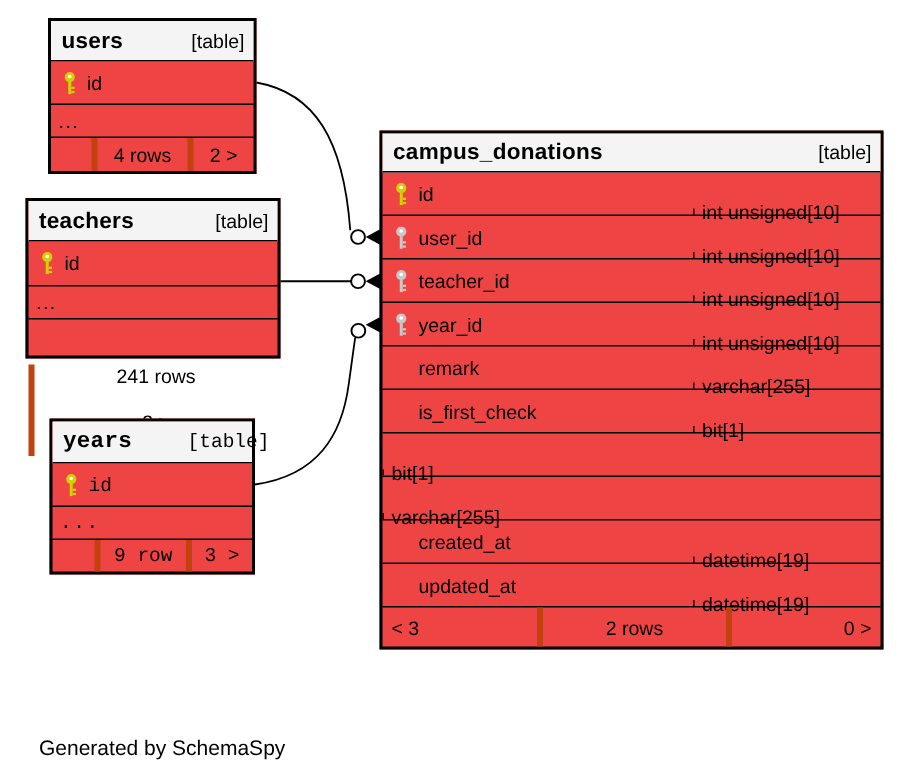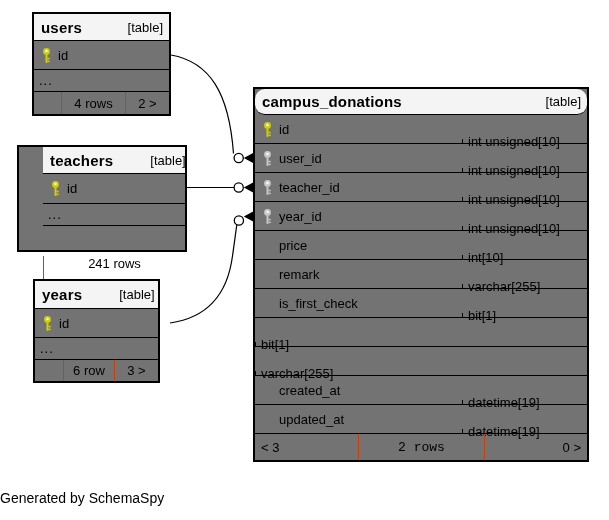--- a/index.html
+++ b/index.html
@@ -15,21 +15,21 @@
   .overlay {
     position: absolute;
     left: 0; top: 0;
     z-index: 3;
     pointer-events: none;
   }
   .tbl {
     position: absolute;
     z-index: 2;
     box-sizing: border-box;
-    background: #737373;
+    background: #ef4444;
     border: 2px solid #000000;
     display: flex;
     flex-direction: column;
   }
   .tbl-hdr {
     display: flex;
     justify-content: space-between;
     align-items: center;
     background: var(--header_bg, #f4f4f4);
     border-bottom: 1px solid #000000;
@@ -79,64 +79,64 @@
     letter-spacing: 1px;
     flex: 0 0 auto;
   }
   .ftr {
     display: flex;
     align-items: stretch;
     font-size: 13px;
     flex: 0 0 auto;
   }
   .fc { display: flex; align-items: center; justify-content: center; box-sizing: border-box; }
-  .fc + .fc { border-left: 1px solid #c2410c; }
+  .fc + .fc { border-left: 4px solid #c2410c; }
 
   
   .t-users    { left: 32px;  top: 12px;  width: 139px; }
   .t-users .tbl-hdr { height: 26px; }
   .t-users .col-row { height: 28px; }
   .t-users .ell-row { height: 21px; }
   .t-users .ftr     { height: 22px; }
   .t-users .fc1 { flex: 0 0 27px; }
   .t-users .fc2 { flex: 1 1 auto; }
   .t-users .fc3 { flex: 0 0 44px; }
 
   
-  .t-teachers { left: 17px;  top: 145px; width: 170px; padding-left: 24px; }
+  .t-teachers { left: 17px;  top: 132px; width: 170px; }
   .t-teachers .tbl-hdr { height: 26px; }
   .t-teachers .col-row { height: 29px; }
   .t-teachers .ell-row { height: 21px; }
   .t-teachers .ftr     { height: 24px; flex-direction: column; }
   .t-teachers .fc1 { flex: 0 0 30px; }
   .t-teachers .fc2 { flex: 1 1 auto; }
   .t-teachers .fc3 { flex: 0 0 46px; }
 
   
-  .t-years    { left: 33px;  top: 279px; width: 127px; }
+  .t-years    { left: 33px;  top: 279px; width: 137px; font-family: Liberation Mono, monospace; }
   .t-years .tbl-hdr { height: 27px; }
   .t-years .col-row { height: 28px; }
   .t-years .ell-row { height: 21px; }
   .t-years .ftr     { height: 21px; }
   .t-years .fc1 { flex: 0 0 28px; }
   .t-years .fc2 { flex: 1 1 auto; }
   .t-years .fc3 { flex: 0 0 44px; }
 
   
   .t-campus   { left: 253px; top: 87px;  width: 336px; }
-  .t-campus .tbl-hdr { height: 25px; border-radius: 10px; }
+  .t-campus .tbl-hdr { height: 25px; }
   .t-campus .col-row { height: 28px; }
   .t-campus .ftr     { height: 26px; }
   .t-campus .fc1 { flex: 0 0 103px; justify-content: flex-start; padding-left: 6px; }
-  .t-campus .fc2 { flex: 0 0 126px; font-family: Liberation Mono, monospace; }
+  .t-campus .fc2 { flex: 0 0 126px; }
   .t-campus .fc3 { flex: 1 1 auto; justify-content: flex-end; padding-right: 6px; }
 
   .generator {
     position: absolute;
-    left: 0;
+    left: 26px;
     top: 490px;
     font-size: 14px;
     z-index: 2;
   }
 </style>
 </head>
 <body>
 
 <div class="diagram">
 
@@ -227,21 +227,21 @@
               <rect x="5.5" y="9.8" width="2.2" height="1.5" fill="currentColor"></rect>
               <rect x="5.5" y="12.6" width="2.2" height="1.5" fill="currentColor"></rect>
             </svg>
         </span>
         <span>id</span>
       </span>
     </div>
     <div class="ell-row">...</div>
     <div class="ftr">
       <span class="fc fc1"></span>
-      <span class="fc fc2">6 row</span>
+      <span class="fc fc2">9 row</span>
       <span class="fc fc3">3 &gt;</span>
     </div>
   </div>
 
   <div class="tbl t-campus">
     <div class="tbl-hdr">
       <span class="tbl-name">campus_donations</span>
       <span class="tbl-tag">[table]</span>
     </div>
 
@@ -302,27 +302,20 @@
               <rect x="3.5" y="6.5" width="2" height="8.3" fill="currentColor"></rect>
               <rect x="5.5" y="9.8" width="2.2" height="1.5" fill="currentColor"></rect>
               <rect x="5.5" y="12.6" width="2.2" height="1.5" fill="currentColor"></rect>
             </svg>
         </span>
         <span>year_id</span>
       </span>
       <span class="type-cell">int unsigned[10]</span>
     </div>
 
-    <div class="col-row">
-      <span class="name-cell">
-        <span class="keyslot"></span>
-        <span>price</span>
-      </span>
-      <span class="type-cell">int[10]</span>
-    </div>
 
     <div class="col-row">
       <span class="name-cell">
         <span class="keyslot"></span>
         <span>remark</span>
       </span>
       <span class="type-cell">varchar[255]</span>
     </div>
 
     <div class="col-row">

